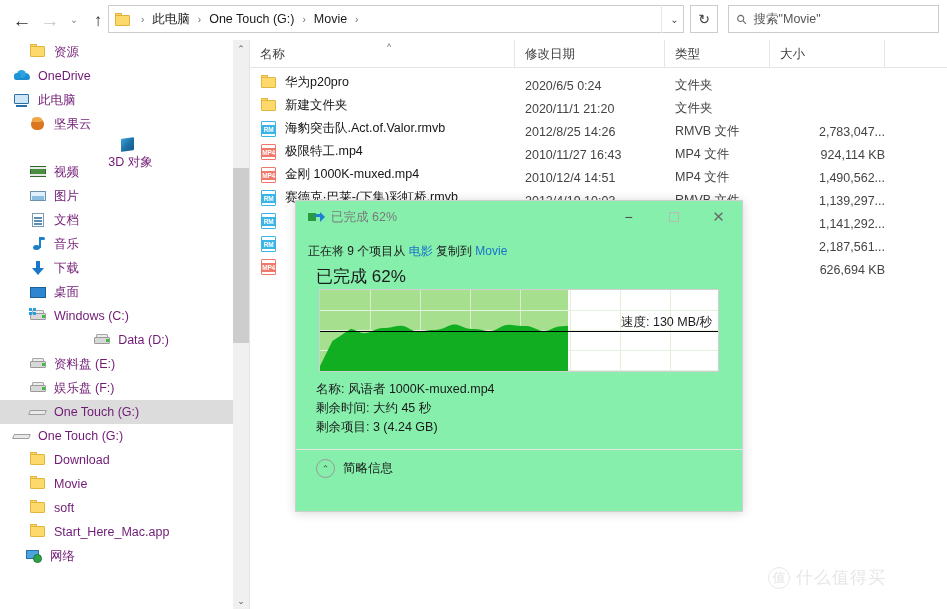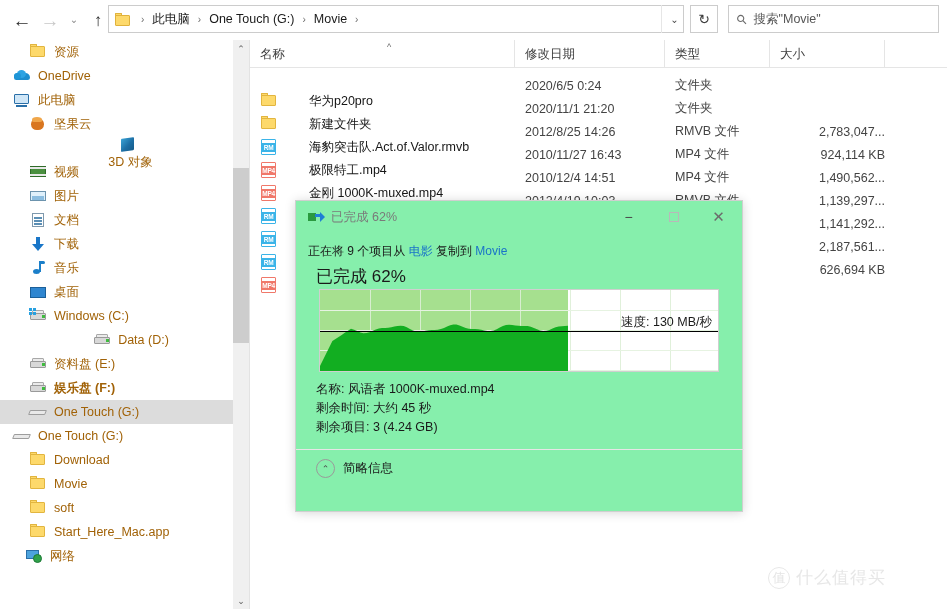--- a/index.html
+++ b/index.html
@@ -68,21 +68,21 @@
   .search-icon { font-size:13px; color:#6d6d6d; margin-right:7px; transform:rotate(-45deg); display:inline-block; }
   .search-text { font-size:12.5px; color:#555555; }
 
   
   .sidebar {
     position:absolute; left:0; top:40px; width:233px; height:569px;
     background:#ffffff; overflow:hidden;
   }
   .side-item {
     height:24px; display:flex; align-items:center;
-    font-size:12.5px; color:#a16207; white-space:nowrap;
+    font-size:12.5px; color:#701a75; white-space:nowrap;
   }
   .side-item.sel { background:#dcdcdc; }
   .side-ico { width:20px; height:18px; flex:none; margin-right:6px; position:relative; }
 
   
   .ico-folder .b { position:absolute; left:2px; top:3px; width:15px; height:11px; background:#fdd96b; border:1px solid #e2b53f; border-radius:1px;}
   .ico-folder .t { position:absolute; left:2px; top:1px; width:7px; height:3px; background:#fdd96b; border:1px solid #e2b53f; border-bottom:none; border-radius:1px 1px 0 0;}
 
   
   .ico-cloud .c1{ position:absolute; left:2px; top:6px; width:16px; height:7px; background:#1b8ecf; border-radius:5px 6px 3px 3px;}
@@ -164,21 +164,21 @@
     position:absolute; top:0; height:28px; display:flex; align-items:center;
     font-size:12.5px; color:#3d3d3d; padding-left:10px;
     border-right:1px solid #e5e5e5;
   }
   .colhdr .sortmark {
     position:absolute; top:2px; font-size:9px; color:#6a6a6a;
   }
   .hdr-sep { position:absolute; left:0; top:27px; width:697px; height:1px; background:#e5e5e5;}
 
   .row { position:absolute; left:0; width:697px; height:23px; }
-  .row .name { position:absolute; left:10px; top:13px; height:23px; display:flex; align-items:flex-end; font-size:12.5px; color:#161616; white-space:nowrap;gap:24px;}
+  .row .name { position:absolute; left:10px; top:0; height:23px; display:flex; align-items:flex-start; font-size:12.5px; color:#161616; white-space:nowrap;}
   .row .date { position:absolute; left:275px; top:0; height:23px; display:flex; align-items:center; font-size:12.5px; color:#444; }
   .row .type { position:absolute; left:425px; top:0; height:23px; display:flex; align-items:center; font-size:12.5px; color:#444; }
   .row .size { position:absolute; left:530px; width:105px; top:0; height:23px; display:flex; align-items:center; justify-content:flex-end; font-size:12.5px; color:#444; }
 
   .fico { width:18px; height:18px; position:relative; margin-right:7px; flex:none;}
   .fico.folder .b{ position:absolute; left:1px; top:3px; width:15px; height:11px; background:#fdd96b; border:1px solid #e2b53f; border-radius:1px;}
   .fico.folder .t{ position:absolute; left:1px; top:1px; width:7px; height:3px; background:#fdd96b; border:1px solid #e2b53f; border-bottom:none; border-radius:1px 1px 0 0;}
   .fico.media { }
   .fico.media .pg{
     position:absolute; left:1px; top:1px; width:15px; height:16px; background:#ffffff;
@@ -343,33 +343,33 @@
       <div class="side-item" style="padding-left: 28px;">
         <span class="side-ico ico-doc">
           <div class="p"></div>
           <div class="l1"></div>
           <div class="l2"></div>
           <div class="l3"></div>
         </span>
         <span>文档</span>
       </div>
       <div class="side-item" style="padding-left: 28px;">
-        <span class="side-ico ico-dl">
-          <div class="sh"></div>
-          <div class="hd"></div>
-        </span>
-        <span>下载</span>
-      </div>
-      <div class="side-item" style="padding-left: 28px;">
         <span class="side-ico ico-mus">
           <div class="st"></div>
           <div class="fl"></div>
           <div class="hd"></div>
         </span>
         <span>音乐</span>
+      </div>
+      <div class="side-item" style="padding-left: 28px;">
+        <span class="side-ico ico-dl">
+          <div class="sh"></div>
+          <div class="hd"></div>
+        </span>
+        <span>下载</span>
       </div>
       <div class="side-item" style="padding-left: 28px;">
         <span class="side-ico ico-dsk">
           <div class="s"></div>
         </span>
         <span>桌面</span>
       </div>
       <div class="side-item" style="padding-left: 28px;">
         <span class="side-ico ico-drv">
           <div class="top"></div>
@@ -393,21 +393,21 @@
         <span>Data (D:)</span>
       </div>
       <div class="side-item" style="padding-left: 28px;">
         <span class="side-ico ico-drv">
           <div class="top"></div>
           <div class="body"></div>
           <div class="led"></div>
         </span>
         <span>资料盘 (E:)</span>
       </div>
-      <div class="side-item" style="padding-left: 28px; font-weight: bold;">
+      <div class="side-item" style="padding-left: 28px;">
         <span class="side-ico ico-drv">
           <div class="top"></div>
           <div class="body"></div>
           <div class="led"></div>
         </span>
         <span>娱乐盘 (F:)</span>
       </div>
       <div class="side-item sel" style="padding-left: 28px;">
         <span class="side-ico ico-usb">
           <div class="d"></div>

